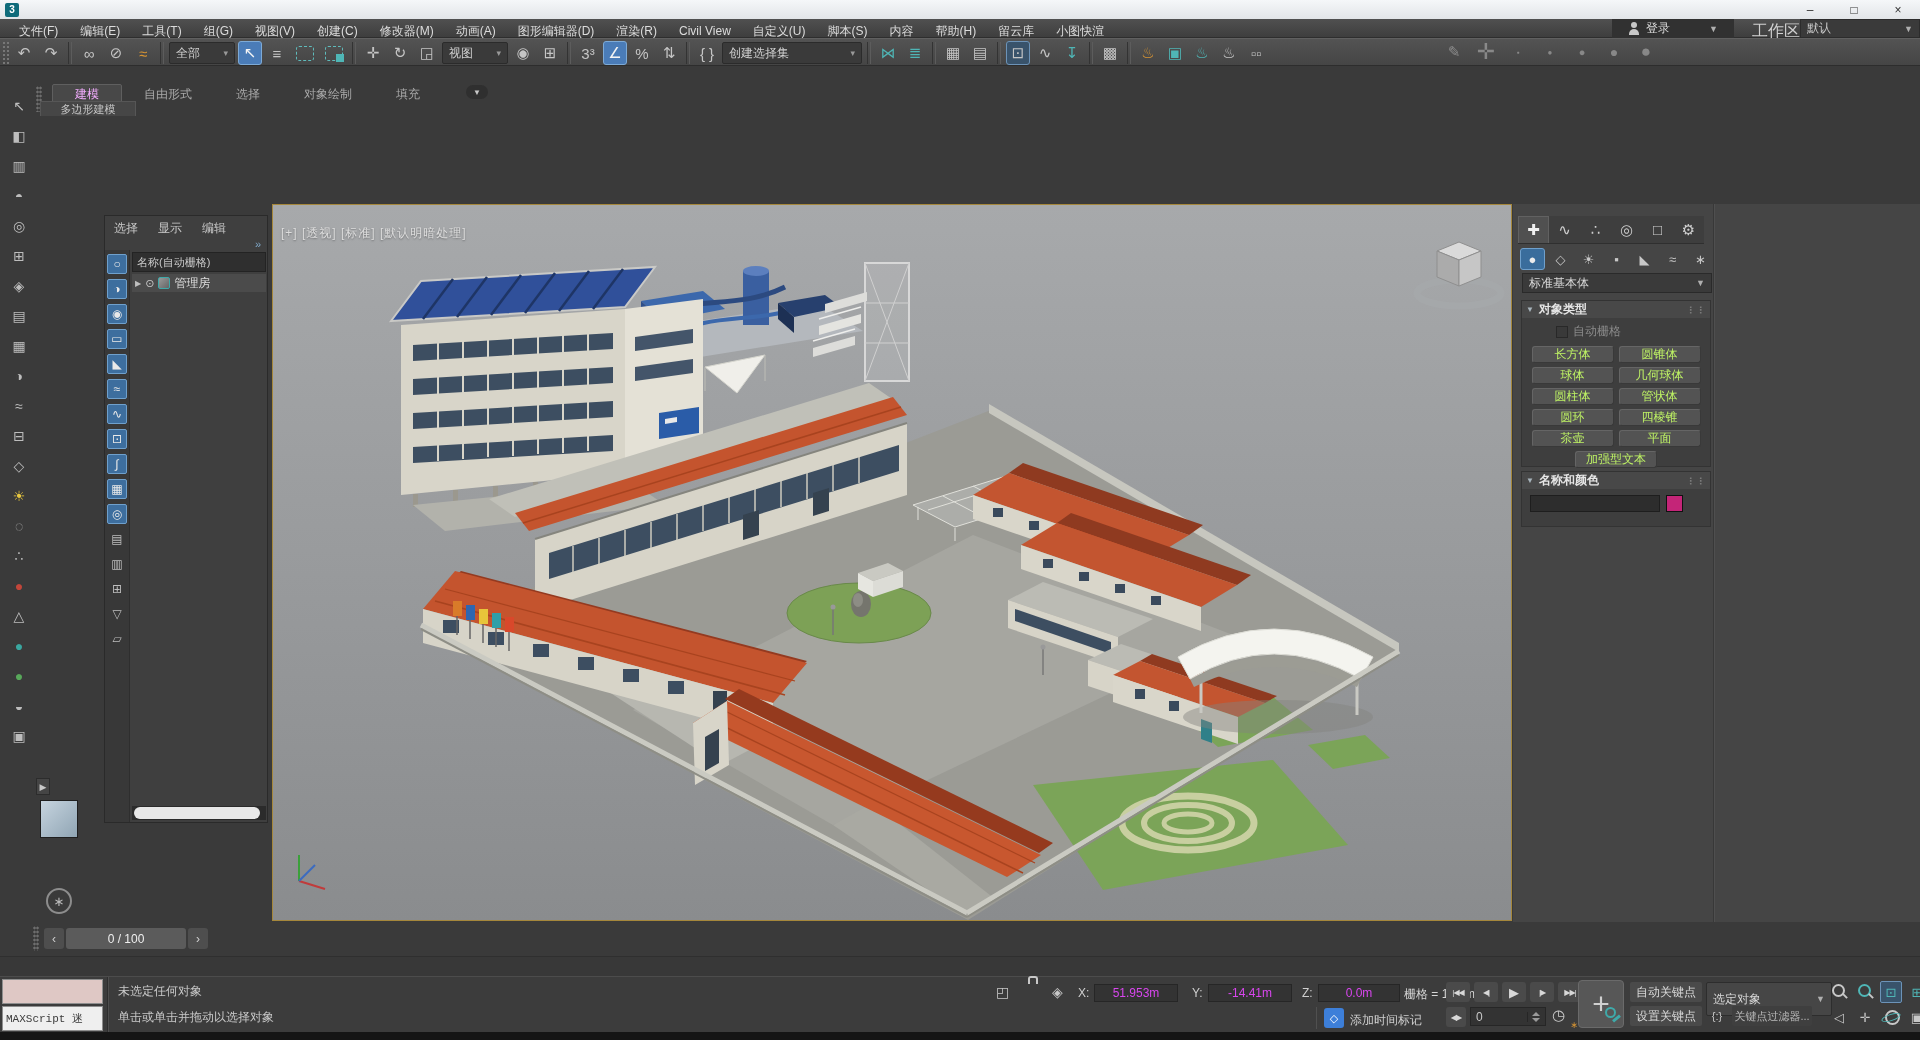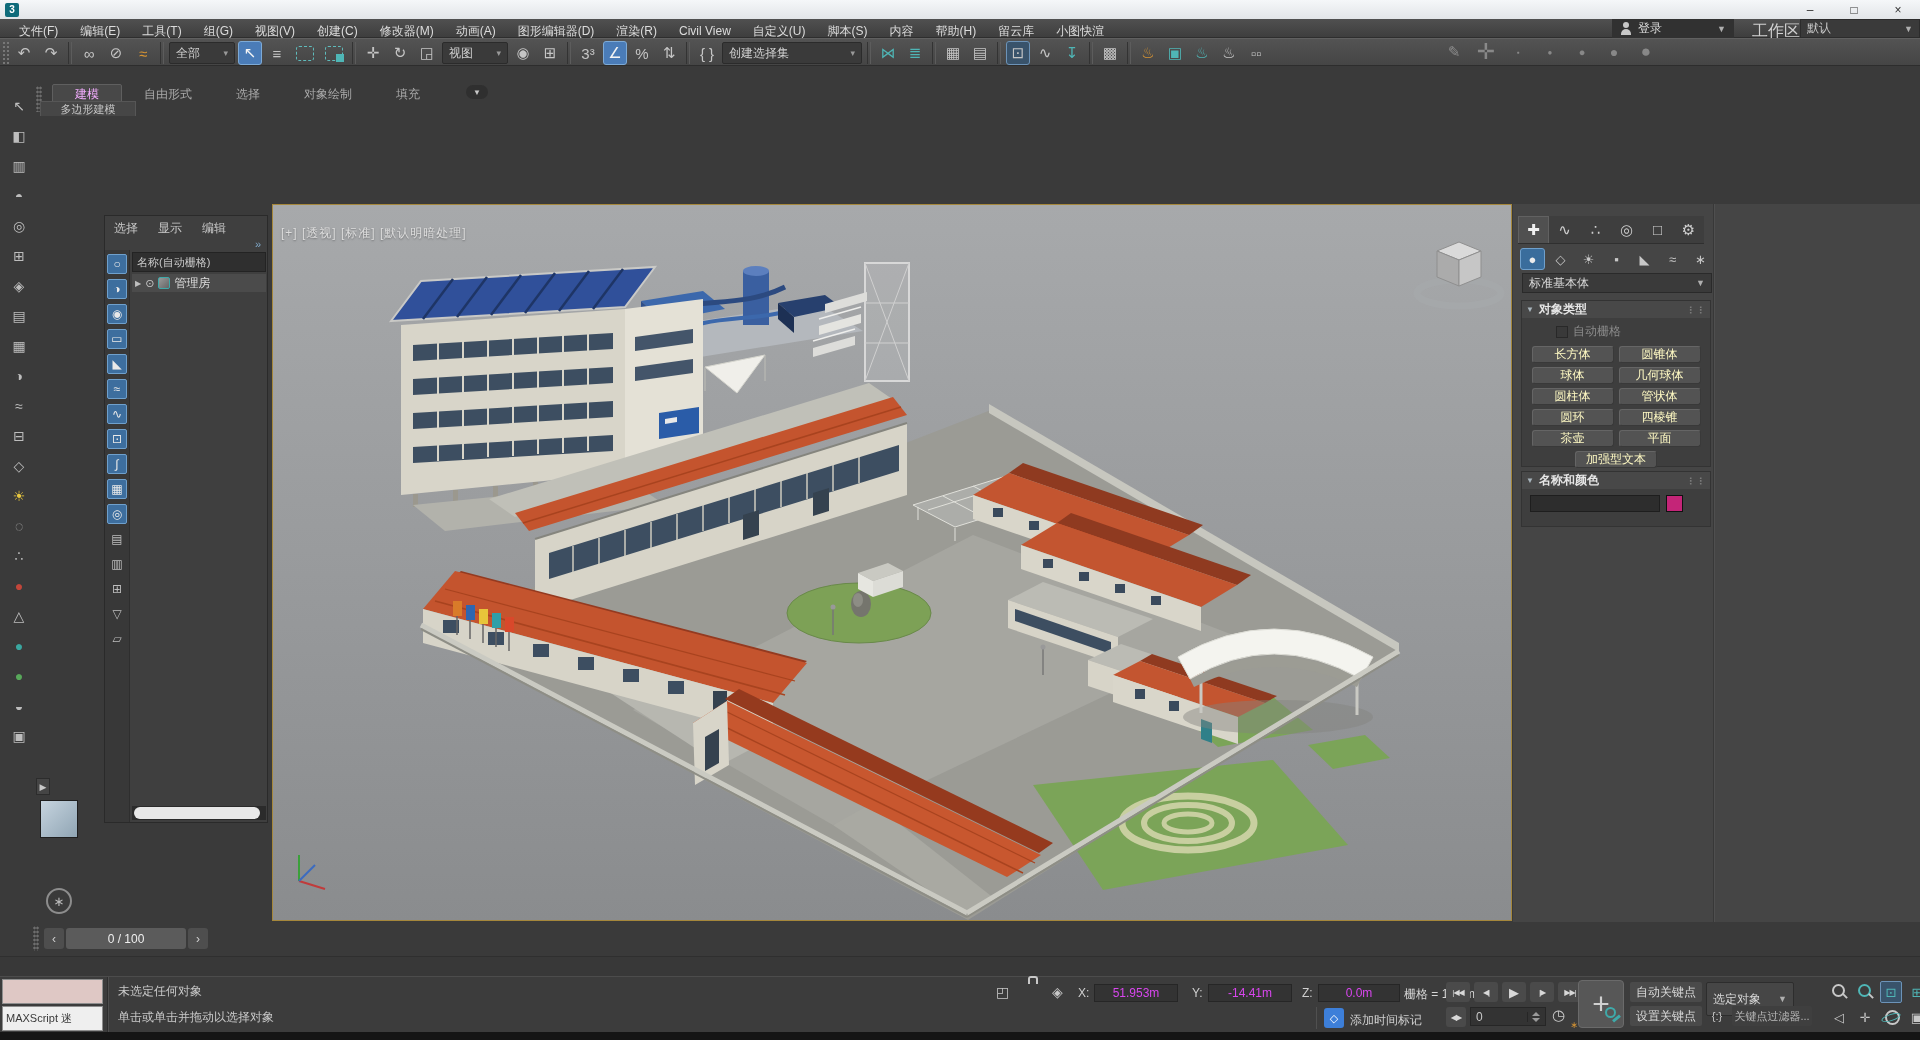--- a/index.html
+++ b/index.html
@@ -9,21 +9,21 @@
   
   .titlebar{position:absolute;left:0;top:0;width:100%;height:19px;background:linear-gradient(#F5F7F9,#E2E5E8);display:flex;align-items:center;padding-left:5px;font-size:12px;color:#1B1B1B}
   .appicon{width:14px;height:14px;background:#0F6B7A;color:#fff;font-weight:bold;font-size:10px;display:flex;align-items:center;justify-content:center;border-radius:2px;margin-right:6px}
   .winbtns{position:absolute;right:0;top:0;height:19px;display:flex}
   .winbtn{width:44px;height:19px;display:flex;align-items:center;justify-content:center;font-size:12px;color:#333}
 
   
   .menubar{position:absolute;left:0;top:19px;width:100%;height:19px;background:linear-gradient(#505050,#3E3E3E);border-bottom:1px solid #2E2E2E}
   .menu-items{display:flex;padding-left:8px;height:24px;align-items:center;font-size:12px;color:#DCDCDC}
   .menu-items span{padding:0 11px;white-space:nowrap}
-  .login{position:absolute;left:1612px;top:0;width:122px;height:19px;background:#313131;display:flex;align-items:center;gap:6px;color:#D8D8D8;font-size:12px;padding:0 8px}
+  .login{position:absolute;left:1612px;top:0;width:122px;height:19px;background:#313131;display:flex;align-items:center;gap:6px;color:#D8D8D8;font-size:12px;padding:0 16px}
   .ic-person{position:relative;width:12px;height:13px;display:inline-block}
   .ic-person::before{content:"";position:absolute;left:3px;top:0;width:6px;height:6px;border-radius:50%;background:#C8C8C8}
   .ic-person::after{content:"";position:absolute;left:1px;top:7px;width:10px;height:6px;border-radius:5px 5px 0 0;background:#C8C8C8}
   .chev{font-size:9px;color:#AFAFAF}
   .login .chev{margin-left:auto}
   .ws-label{position:absolute;left:1752px;top:2px;font-size:16px;color:#D0D0D0}
   .ws-dd{position:absolute;left:1800px;top:0;width:120px;height:19px;background:#3A3A3A;border:1px solid #2C2C2C;display:flex;align-items:center;font-size:12px;color:#C8C8C8;padding:0 6px}
   .ws-dd .chev{margin-left:auto}
 
   
@@ -94,37 +94,37 @@
   .cp-dd .chev{margin-left:auto}
   .rollout{position:absolute;left:8px;width:190px;background:#3E3E3E;border:1px solid #333}
   .r1{top:96px;height:167px}
   .r2{top:267px;height:56px}
   .ro-head{height:17px;background:#484848;display:flex;align-items:center;gap:5px;padding:0 4px;font-size:12px;font-weight:bold;color:#E6E6E6}
   .ro-arrow{color:#A8B4BC;font-size:8px}
   .ro-grip{margin-left:auto;color:#7A7A7A;font-size:9px;letter-spacing:1px}
   .autogrid{display:flex;align-items:center;gap:5px;margin:5px 0 2px 34px;font-size:12px;color:#8A8A8A}
   .cb{width:12px;height:12px;background:#393939;border:1px solid #282828}
   .btn-grid{display:flex;flex-wrap:wrap;gap:4px 5px;padding:4px 9px;justify-content:center}
-  .btn-grid .cp-btn{width:82px;height:17px;background:#535353;border:1px solid;border-color:#656565 #393939 #393939 #656565;border-radius:3px;color:#fef9c3;font-size:12px;display:flex;align-items:center;justify-content:center;white-space:nowrap}
+  .btn-grid .cp-btn{width:82px;height:17px;background:#535353;border:1px solid;border-color:#656565 #393939 #393939 #656565;border-radius:3px;color:#bef264;font-size:12px;display:flex;align-items:center;justify-content:center;white-space:nowrap}
   .namerow{display:flex;align-items:center;gap:6px;padding:6px 8px}
   .name-input{width:130px;height:17px;background:#2D2D2D;border:1px solid #1E1E1E;color:#ddd;font-size:12px}
   .swatch{width:17px;height:17px;border:1px solid #111}
   .cp-divider{position:absolute;left:200px;top:0;width:2px;height:718px;background:#383838;border-right:1px solid #4F4F4F}
 
   
   .track-handle{position:absolute;left:33px;top:926px;width:6px;height:25px;background-image:radial-gradient(#6E6E6E 1px,transparent 1.2px);background-size:3px 4px}
   .tr-btn{position:absolute;top:928px;width:20px;height:21px;background:#4E4E4E;border-radius:3px;color:#CFCFCF;display:flex;align-items:center;justify-content:center;font-size:12px}
   .tr-frame{position:absolute;left:66px;top:928px;width:120px;height:21px;background:#5B5B5B;border-radius:3px;color:#EFEFEF;font-size:12px;display:flex;align-items:center;justify-content:center}
   .hstrip{position:absolute;left:0;top:956px;width:100%;height:20px;background:#383838;border-top:1px solid #2F2F2F}
 
   
   .statusbar{position:absolute;left:0;top:976px;width:100%;height:56px;background:#3C3C3C;border-top:1px solid #4C4C4C;font-size:12px}
   .statusbar>*{position:absolute}
   .mxs-pink{left:2px;top:2px;width:101px;height:25px;background:#DFC8C5;border:1px solid #8E8E8E}
-  .mxs-white{left:2px;top:29px;width:101px;height:25px;background:#EFEFEF;border:1px solid #8E8E8E;color:#3A3A3A;font-family:Liberation Sans, sans-serif;font-size:11px;display:flex;align-items:center;padding:0 3px;white-space:nowrap;overflow:hidden}
+  .mxs-white{left:2px;top:29px;width:101px;height:25px;background:#EFEFEF;border:1px solid #8E8E8E;color:#3A3A3A;font-family:Liberation Mono, monospace;font-size:11px;display:flex;align-items:center;padding:0 3px;white-space:nowrap;overflow:hidden}
   .sb-groove{left:107px;top:0;width:2px;height:56px;background:#2E2E2E;border-right:1px solid #4E4E4E}
   .sline1{left:118px;top:6px;color:#C9C9C9;white-space:nowrap}
   .sline2{left:118px;top:32px;color:#C9C9C9;white-space:nowrap}
   .iso-icon{left:996px;top:7px;color:#C8C8C8;font-size:14px}
   .lockwrap{left:1026px;top:5px;width:16px;height:20px}
   .ic-lock{position:relative;width:12px;height:9px;background:#C8C8C8;border-radius:1px;margin-top:9px}
   .ic-lock::before{content:"";position:absolute;left:2px;top:-6px;width:6px;height:6px;border:2px solid #C8C8C8;border-bottom:none;border-radius:3px 3px 0 0}
   .abs-icon{left:1052px;top:7px;color:#C8C8C8;font-size:14px}
   .axlabel{top:9px;color:#CFCFCF}
   .axfield{top:7px;height:18px;background:#333;border:1px solid #262626;color:#d946ef;display:flex;align-items:center;justify-content:center}
@@ -142,21 +142,21 @@
   .spin .up{border-bottom:4px solid #999}
   .spin .dn{border-top:4px solid #999}
   .clockwrap{left:1552px;top:29px;width:24px;height:22px;color:#C8C8C8;font-size:15px}
   .clockwrap em{position:absolute;right:-2px;bottom:-2px;font-style:normal;font-size:9px;color:#D79433}
   .keyadd{left:1578px;top:3px;width:46px;height:48px;background:#575757;border:1px solid #6A6A6A;border-radius:4px;color:#D0D0D0;font-size:30px;display:flex;align-items:center;justify-content:center}
   .keyadd::after{content:"";position:absolute;right:7px;bottom:9px;width:7px;height:7px;border:2px solid #3FA9A9;border-radius:50%}
   .keyadd::before{content:"";position:absolute;right:2px;bottom:7px;width:9px;height:3px;background:#3FA9A9;transform:rotate(-40deg)}
   .kbtn{height:20px;background:#4A4A4A;border-radius:2px;color:#D8D8D8;display:flex;align-items:center;justify-content:center;font-size:12px;white-space:nowrap}
   .autokey{left:1630px;top:5px;width:72px}
   .setkey{left:1630px;top:29px;width:72px}
-  .seldd{left:1706px;top:5px;width:88px;background:#464646;border:1px solid #2D2D2D;justify-content:flex-start;padding:16px 6px}
+  .seldd{left:1706px;top:5px;width:126px;background:#464646;border:1px solid #2D2D2D;justify-content:flex-start;padding:16px 6px}
   .seldd .chev{margin-left:auto}
   .keybracket{left:1706px;top:29px;width:22px;background:none;color:#C8C8C8;font-size:11px}
   .keyfilters{left:1732px;top:29px;width:80px;background:#3F3F3F;color:#B8B8B8;font-size:11px}
   .navcluster{left:1828px;top:4px;display:grid;grid-template-columns:repeat(4,24px);gap:3px 2px}
   .nv{position:relative;width:22px;height:22px;display:flex;align-items:center;justify-content:center;color:#C8C8C8;font-size:13px}
   .nv.tealg{color:#4FB6B6}
   .nv.boxed{border:1px solid #6C93B8;background:#39536B;border-radius:2px}
   .nv.mag::before{content:"";position:absolute;left:4px;top:3px;width:9px;height:9px;border:2px solid #C8C8C8;border-radius:50%}
   .nv.mag::after{content:"";position:absolute;left:14px;top:14px;width:6px;height:2px;background:#C8C8C8;transform:rotate(45deg)}
   .nv.mag.teal::before{border-color:#4FB6B6}

